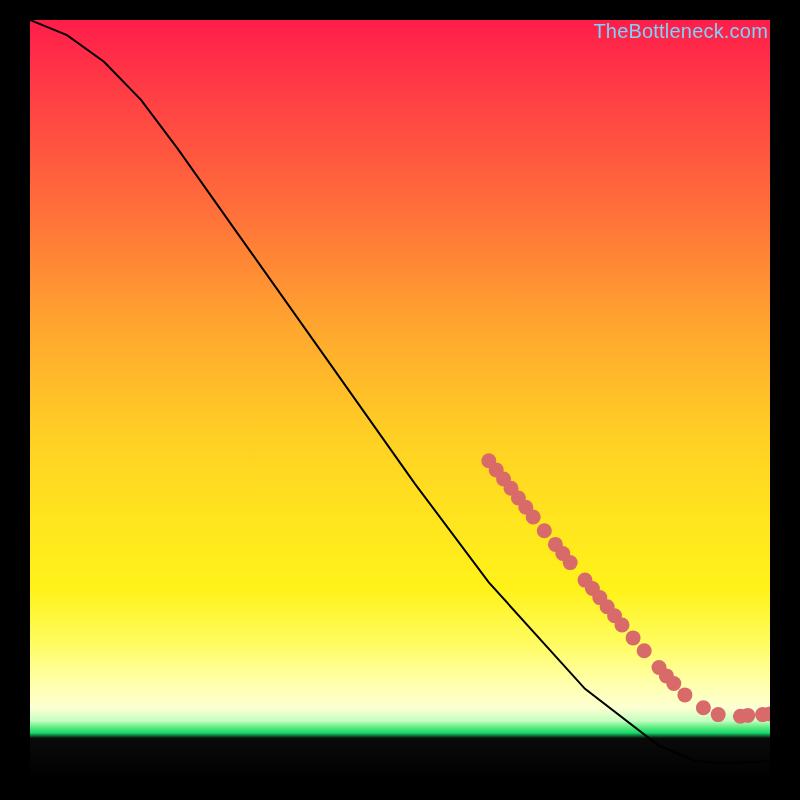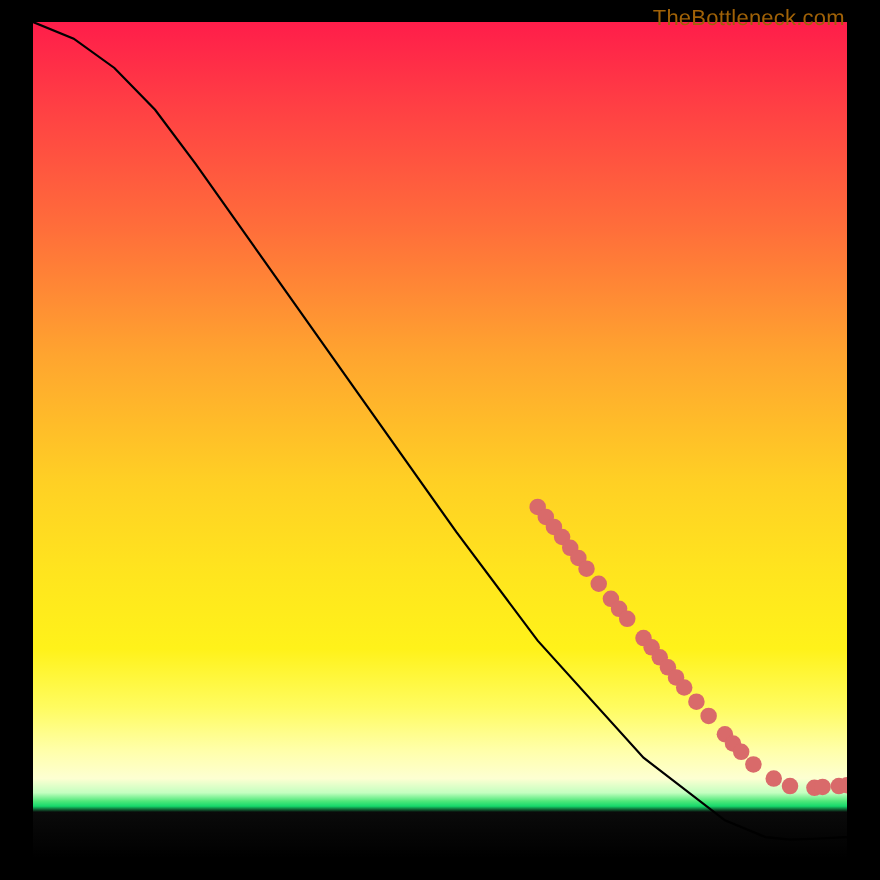--- a/index.html
+++ b/index.html
@@ -32,23 +32,23 @@
       #fdffd2 90.5%,
       #c4ffc0 92.2%,
       #4fe87a 93.2%,
       #16d96b 93.8%,
       #0a0a0a 94.5%,
       #000000 100%
     );
   }
   .watermark {
     position: absolute;
-    top: 6px;
+    top: 20px;
     right: 32px;
-    color: #a16207;
+    color: #7dd3fc;
     font-size: 20px;
     letter-spacing: 0.2px;
     font-weight: 500;
   }
   svg.plot {
     position: absolute;
     left: 30px;
     top: 20px;
     width: 740px;
     height: 760px;

